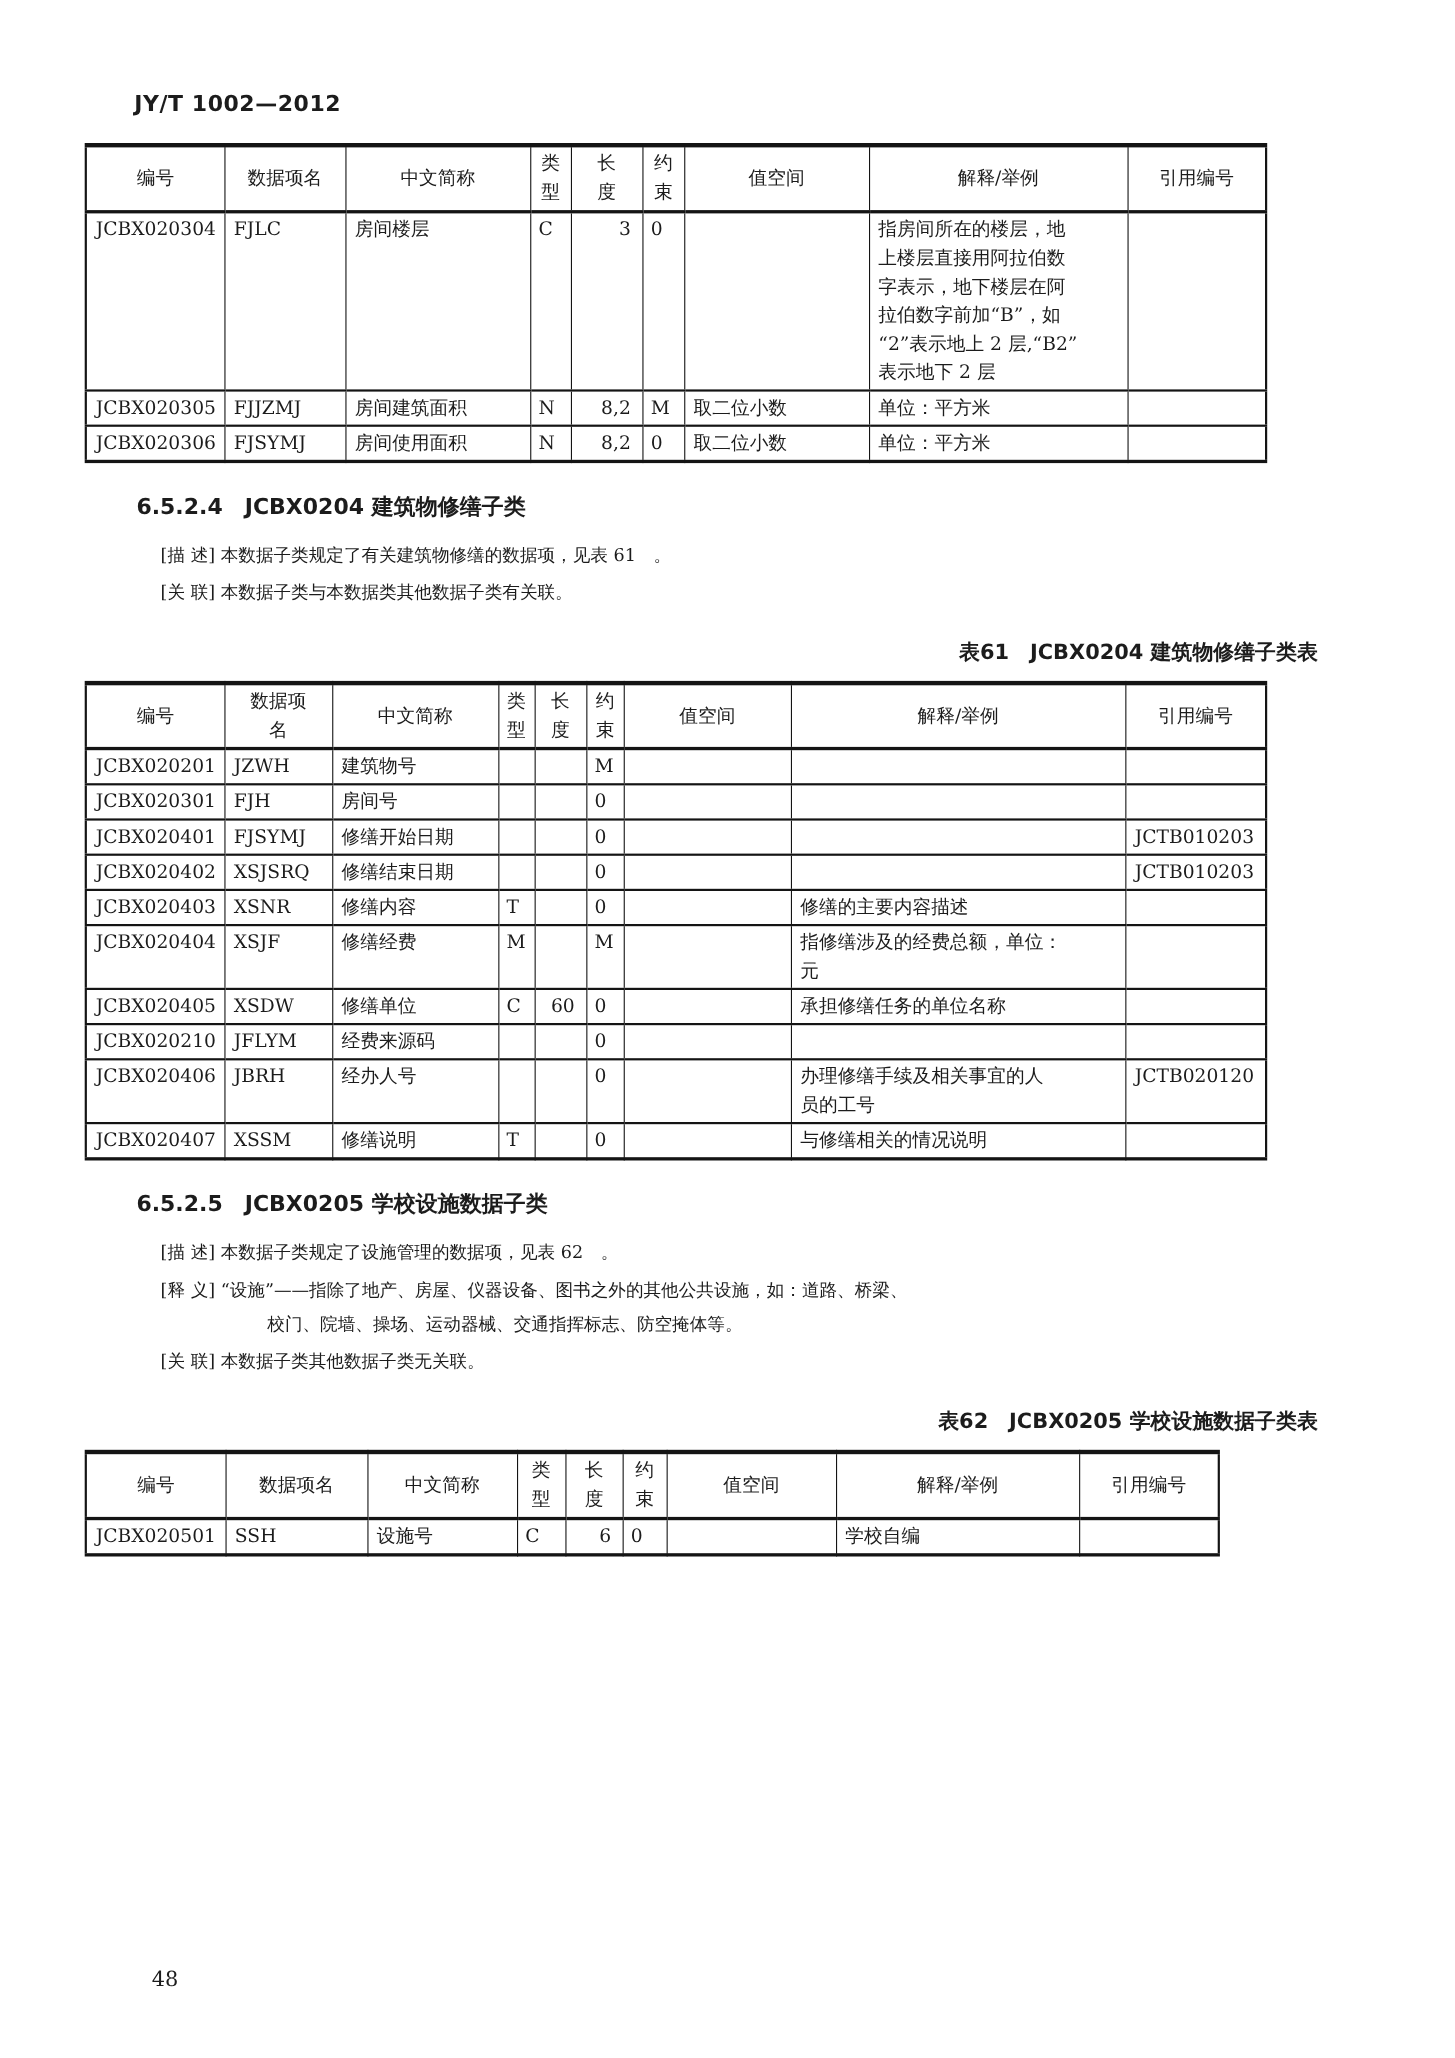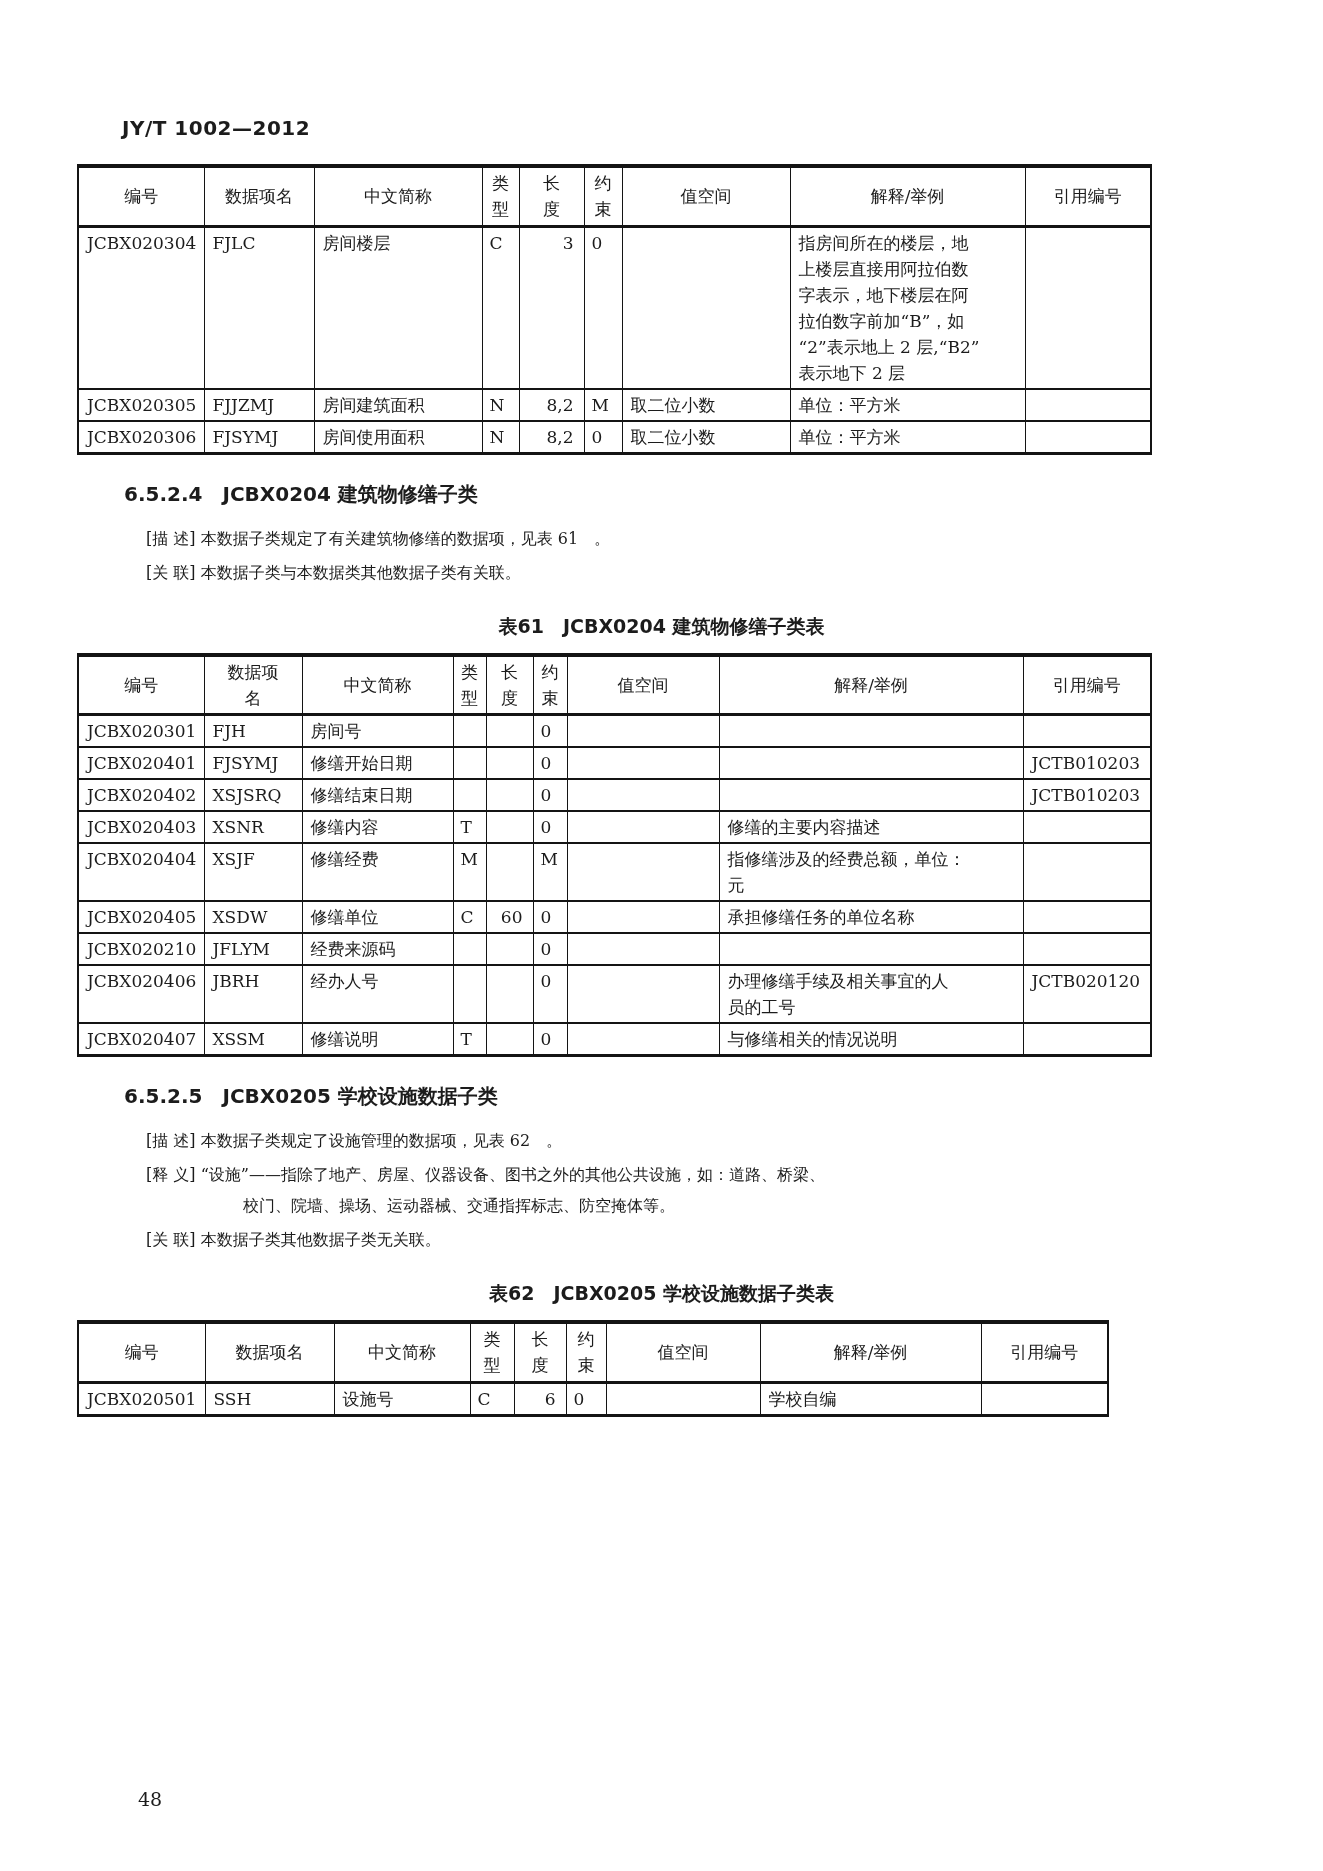--- a/index.html
+++ b/index.html
@@ -3,21 +3,21 @@
 <meta charset="utf-8">
 <style>
   * { box-sizing: border-box; }
   html, body { margin: 0; padding: 0; background: #ffffff; }
   .page {
     width: 1323px; height: 1871px; position: relative; background: #ffffff;
     font-family: "DejaVu Serif", "Liberation Serif", serif;
     color: #1c1c1c; overflow: hidden;
   }
   .doc-header {
-    padding-top: 116px; margin-left: 122px;
+    padding-top: 82px; margin-left: 122px;
     font-family: "DejaVu Sans", "Liberation Sans", sans-serif;
     font-weight: 700; font-size: 20px; letter-spacing: 0.5px;
   }
   table.dt {
     border-collapse: collapse; table-layout: fixed; margin-left: 77px;
     border: 2px solid #141414; border-top: 4px solid #141414; border-bottom: 3px solid #141414;
   }
   .dt th {
     border: 1px solid #141414; border-bottom: 3px solid #141414;
     font-weight: 400; font-size: 17px; text-align: center; vertical-align: middle;
@@ -34,21 +34,21 @@
     margin: 26px 0 0 124px;
     font-family: "DejaVu Sans", "Liberation Sans", sans-serif;
     font-weight: 700; font-size: 20px;
   }
   .desc {
     margin: 15px 130px 0 146px; padding-left: 97px; text-indent: -97px;
     font-size: 16px; line-height: 31px; white-space: pre-wrap;
   }
   .desc + .desc { margin-top: 3px; }
   .table-caption {
-    margin: 26px 0 13px 125px; width: 1073px; text-align: center;
+    margin: 26px 0 13px 125px; width: 1073px; text-align: right;
     font-family: "DejaVu Sans", "Liberation Sans", sans-serif;
     font-weight: 700; font-size: 19px;
   }
   #tbl-cont { margin-top: 24px; }
   .page-number {
     position: absolute; left: 138px; top: 1788px; font-size: 19px;
   }
 </style>
 </head>
 <body>
@@ -156,20 +156,31 @@
 度</th>
           <th>约
 束</th>
           <th>值空间</th>
           <th>解释/举例</th>
           <th>引用编号</th>
         </tr>
       </thead>
       <tbody>
         <tr>
+          <td class="c0">JCBX020201</td>
+          <td class="c1">JZWH</td>
+          <td class="c2">建筑物号</td>
+          <td class="c3"></td>
+          <td class="c4"></td>
+          <td class="c5">M</td>
+          <td class="c6"></td>
+          <td class="c7"></td>
+          <td class="c8"></td>
+        </tr>
+        <tr>
           <td class="c0">JCBX020301</td>
           <td class="c1">FJH</td>
           <td class="c2">房间号</td>
           <td class="c3"></td>
           <td class="c4"></td>
           <td class="c5">0</td>
           <td class="c6"></td>
           <td class="c7"></td>
           <td class="c8"></td>
         </tr>

